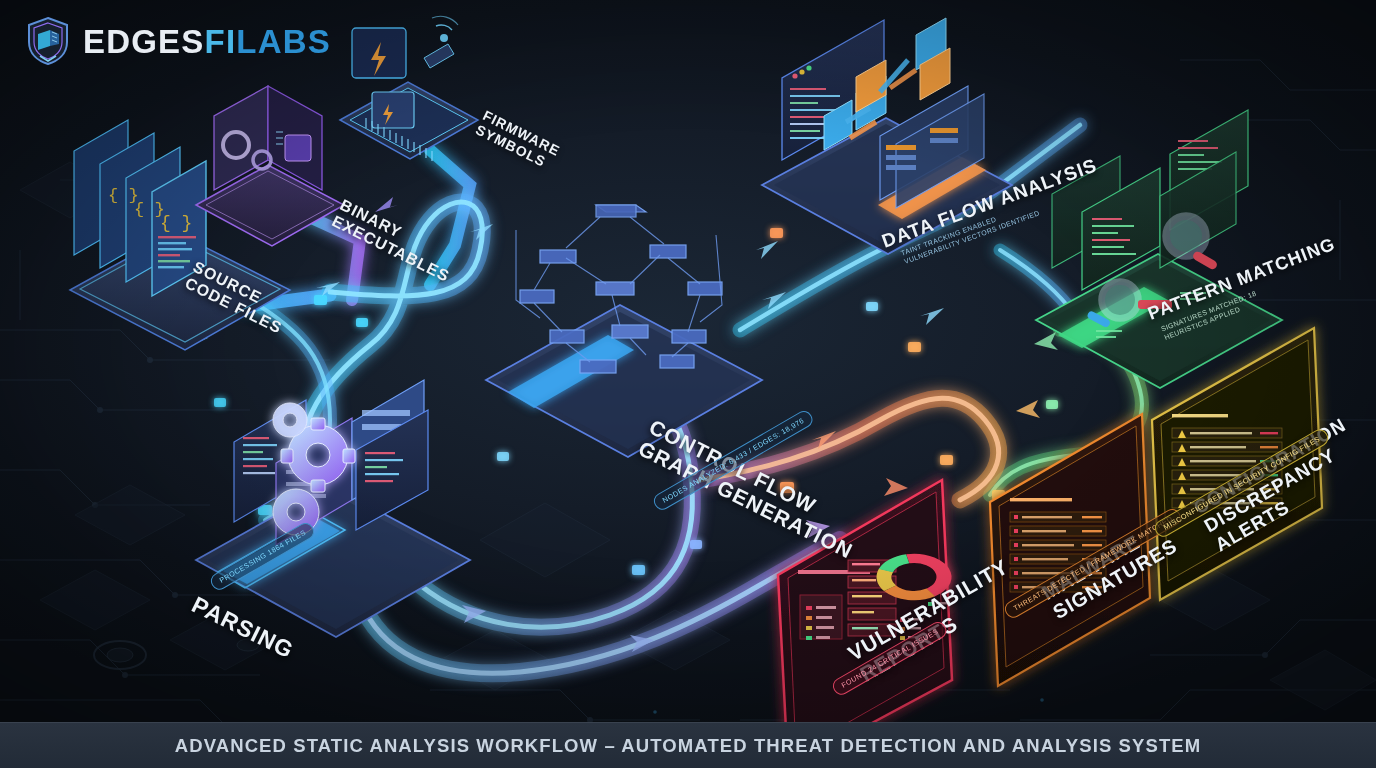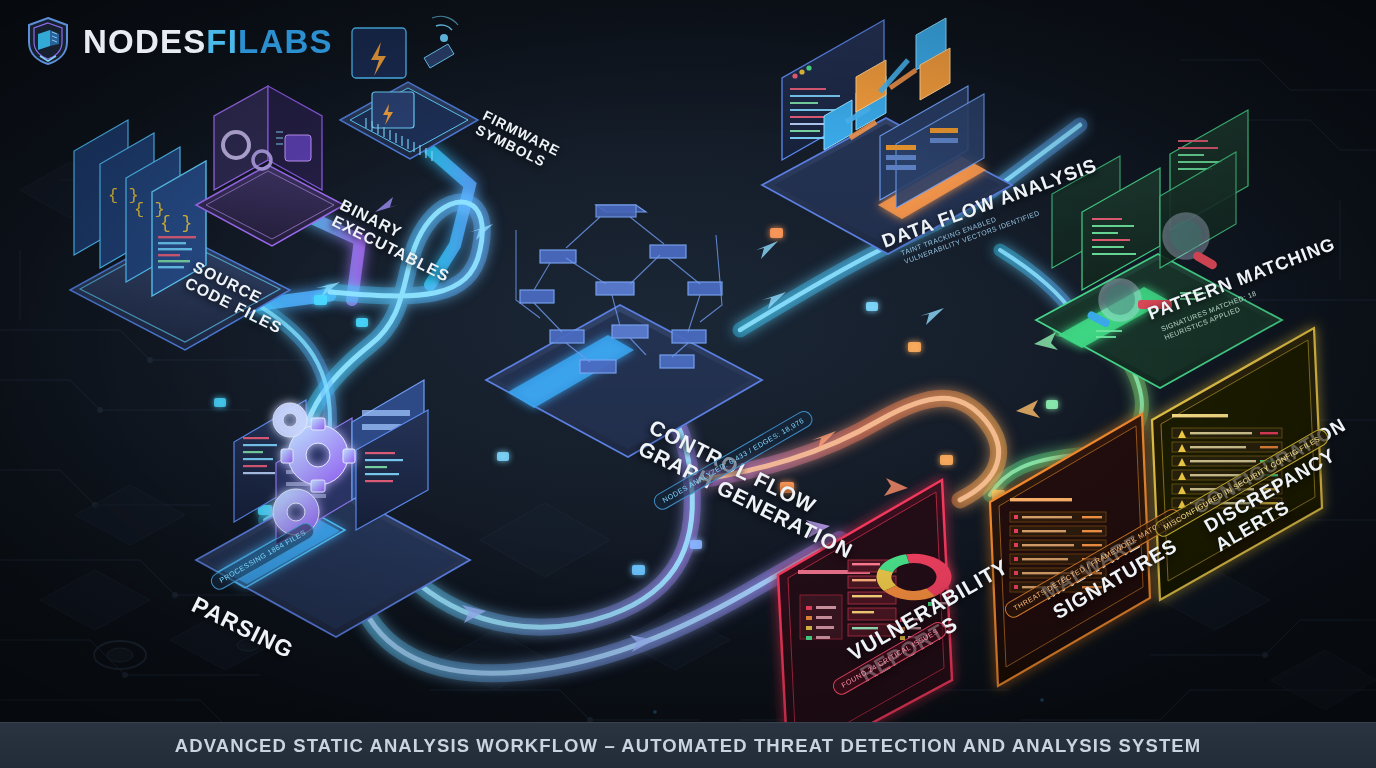--- a/index.html
+++ b/index.html
@@ -745,21 +745,21 @@
     <svg width="44" height="50" viewBox="0 0 44 50">
       <path d="M22 2 L41 9 V26 C41 38 32 45 22 48 C12 45 3 38 3 26 V9 Z" fill="#16202e" stroke="#5c8fd8" stroke-width="2"></path>
       <path d="M22 7 L36 12 V26 C36 35 29 41 22 43 C15 41 8 35 8 26 V12 Z" fill="none" stroke="#8e6cf0" stroke-width="1.2"></path>
       <polygon points="12,18 24,14 24,30 12,34" fill="#36b8e8" opacity=".9"></polygon>
       <polygon points="24,14 33,18 33,28 24,30" fill="#2a6fb0" opacity=".85"></polygon>
       <g stroke="#9fd8f5" stroke-width="1" opacity=".85">
         <path d="M26 16 l5 2 M26 20 l5 2 M26 24 l5 2"></path>
       </g>
       <path d="M14 40 L22 45 L30 40" fill="none" stroke="#7fd0f0" stroke-width="1.6"></path>
     </svg>
-    <div class="logo-text"><span class="logo-dark">NODES</span><span class="logo-fi">FI</span><span class="logo-labs">LABS</span></div>
+    <div class="logo-text"><span class="logo-dark">EDGES</span><span class="logo-fi">FI</span><span class="logo-labs">LABS</span></div>
   </div>
 
   <div class="iso-label" style="left:198px; top:258px; font-size:16px; transform: rotate(26.5deg);">SOURCE
 CODE FILES</div>
 
   <div class="iso-label" style="left:345px; top:196px; font-size:16px; transform: rotate(26.5deg);">BINARY
 EXECUTABLES</div>
 
   <div class="iso-label" style="left:487px; top:108px; font-size:14px; transform: rotate(26.5deg);">FIRMWARE
 SYMBOLS</div>

